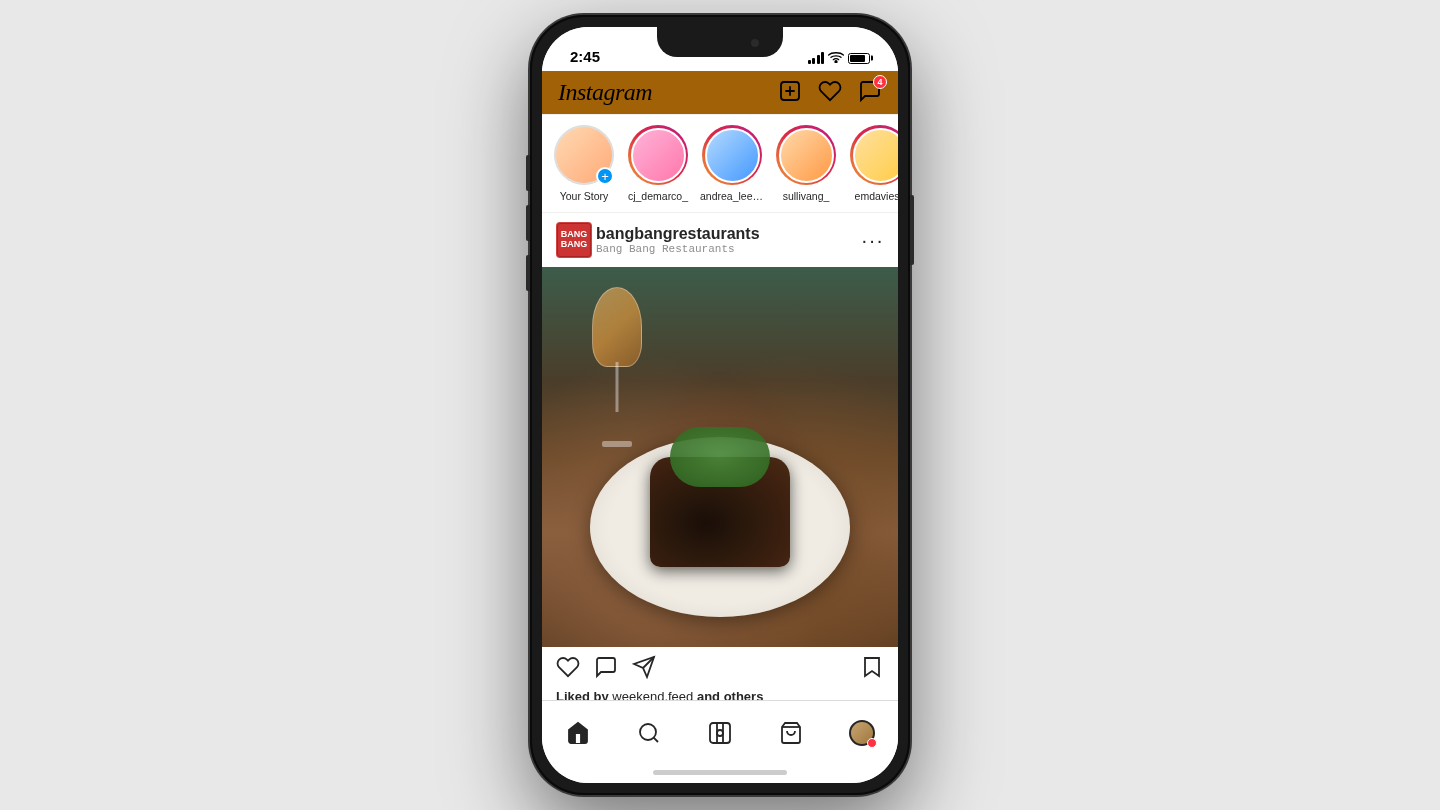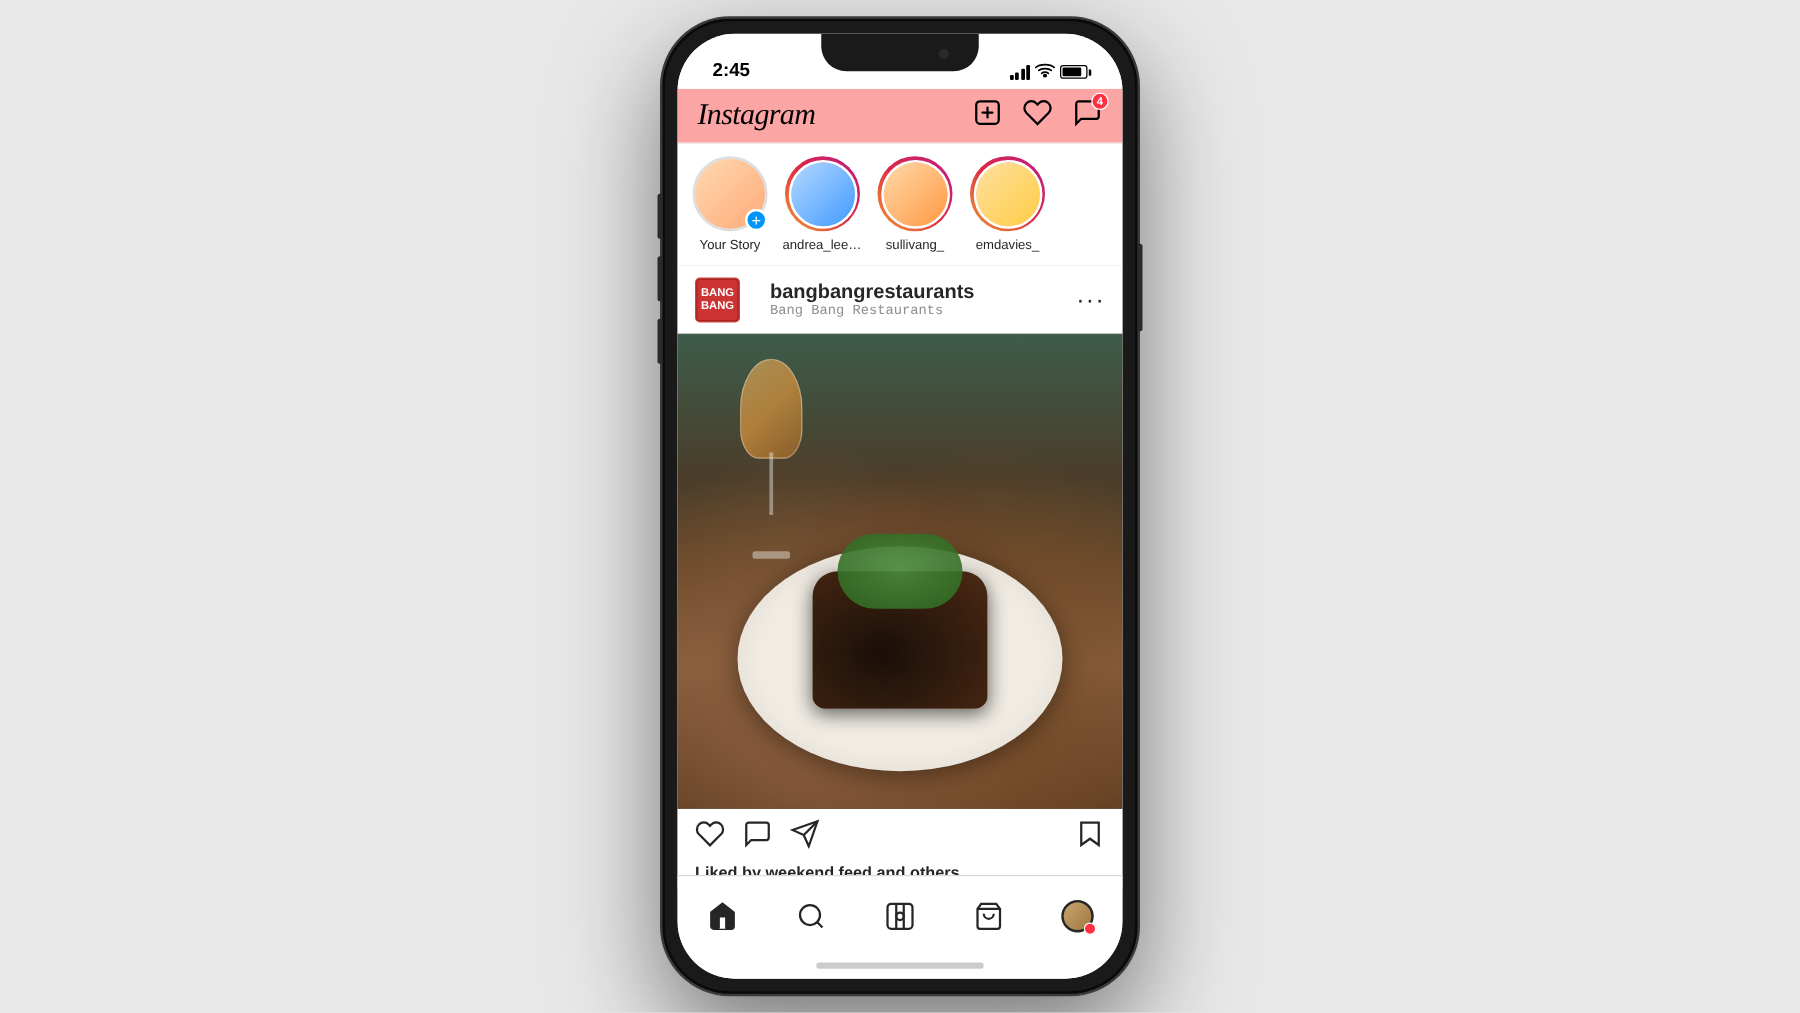--- a/index.html
+++ b/index.html
@@ -148,21 +148,21 @@
     .battery-fill {
       height: 100%;
       width: 85%;
       background: #000;
       border-radius: 1px;
     }
 
     
     .ig-header {
       height: 44px;
-      background: #fca5a5;
+      background: #a16207;
       display: flex;
       align-items: center;
       justify-content: space-between;
       padding: 0 16px;
       border-bottom: 1px solid #f0f0f0;
     }
 
     .ig-logo {
       font-family: 'Georgia', serif;
       font-size: 24px;
@@ -314,21 +314,21 @@
       background: #fff;
       padding: 9px 14px;
       display: flex;
       align-items: center;
       justify-content: space-between;
     }
 
     .post-user {
       display: flex;
       align-items: center;
-      gap: 24px;
+      gap: 4px;
     }
 
     .post-avatar {
       width: 36px;
       height: 36px;
       border-radius: 4px;
       overflow: hidden;
       background: #cc4444;
       display: flex;
       align-items: center;
@@ -654,20 +654,28 @@
       <div class="story-item">
         <div class="story-avatar-wrap">
           <div class="story-ring your-story">
             <div class="story-avatar av-peach"></div>
           </div>
           <div class="your-story-plus">+</div>
         </div>
         <span class="story-label">Your Story</span>
       </div>
 
+      <div class="story-item">
+        <div class="story-avatar-wrap">
+          <div class="story-ring gradient">
+            <div class="story-avatar av-pink"></div>
+          </div>
+        </div>
+        <span class="story-label">cj_demarco_</span>
+      </div>
 
       <div class="story-item">
         <div class="story-avatar-wrap">
           <div class="story-ring gradient">
             <div class="story-avatar av-blue"></div>
           </div>
         </div>
         <span class="story-label">andrea_leema</span>
       </div>
 
@@ -737,21 +745,21 @@
         </div>
       </div>
       <div class="action-icon">
         <svg viewBox="0 0 24 24">
           <polygon points="19 21 12 16 5 21 5 3 19 3"></polygon>
         </svg>
       </div>
     </div>
 
     <div class="post-likes">
-      <span>Liked by </span><span style="font-weight:700">weekend.feed</span><span> and others</span>
+      <span>Liked by </span><span style="font-weight:400">weekend.feed</span><span> and others</span>
     </div>
 
     <div class="bottom-nav">
       <div class="nav-item home-icon-filled">
         <svg viewBox="0 0 24 24" fill="#262626" stroke="none">
           <path d="M3 9l9-7 9 7v11a2 2 0 0 1-2 2H5a2 2 0 0 1-2-2z"></path>
           <polyline points="9 22 9 12 15 12 15 22" fill="#fff"></polyline>
         </svg>
       </div>
       <div class="nav-item">

